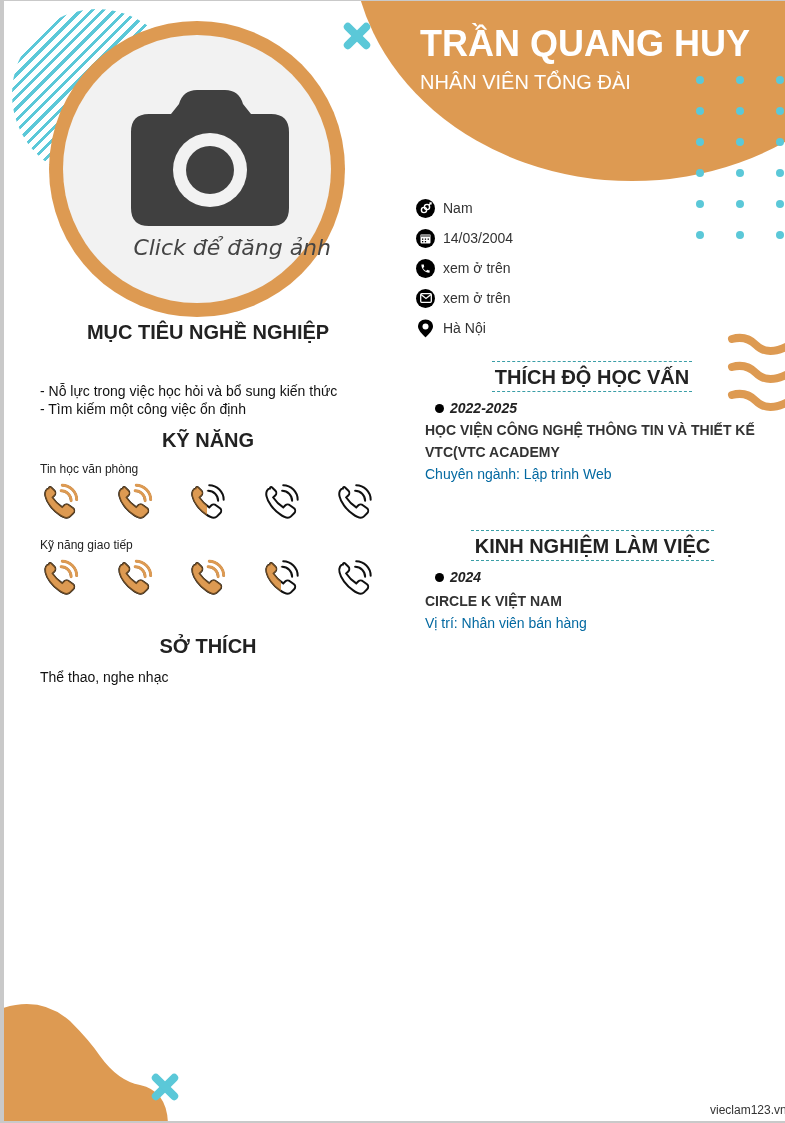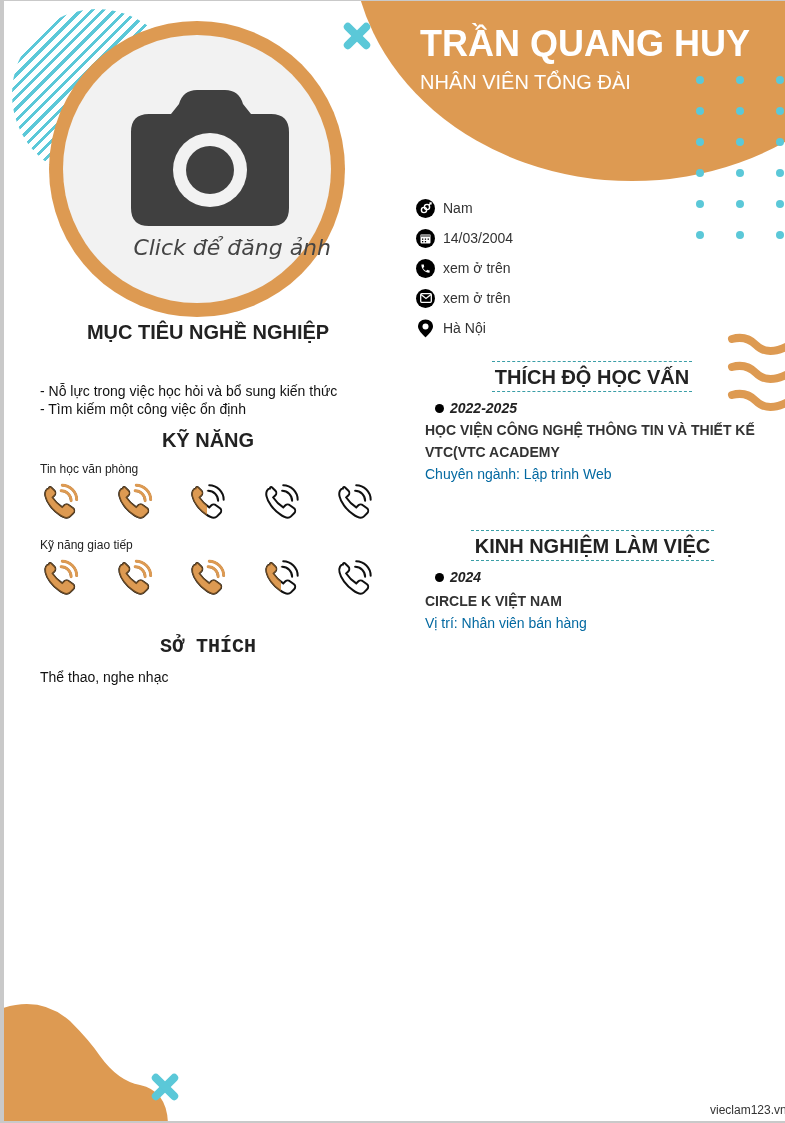--- a/index.html
+++ b/index.html
@@ -345,21 +345,21 @@
             <path d="M19 7 C24 7 28 11 28 16 M20 2 C27 2 33 8 33 15"></path>
           </g>
           <g clip-path="url(#c1_4)">
             <path d="M8 5 C6 5 4 8 5 12 C6 17 11 24 17 28 C21 31 25 32 27 30 L30 27 C31 26 31 24 30 23 L26 20 C25 19 23 19 22 20 L20 22 C17 20 13 16 11 13 L13 11 C14 10 14 8 13 7 L10 4 C9 3 8 4 8 5 Z" fill="#dd9a52" stroke="#6b4a24" stroke-width="1.2"></path>
             <path d="M19 7 C24 7 28 11 28 16 M20 2 C27 2 33 8 33 15" fill="none" stroke="#dd9a52" stroke-width="2.6" stroke-linecap="round"></path>
           </g>
         </svg>
       </div>
     </div>
 
-  <div class="section-title" style="left:24px; top:634px; width:360px;font-family:Liberation Mono, monospace;">SỞ THÍCH</div>
+  <div class="section-title" style="left:24px; top:634px; width:360px;">SỞ THÍCH</div>
   <div class="left-text" style="top:668px;">Thể thao, nghe nhạc</div>
 
   <div class="right-title-wrap" style="left:488px; top:360px; width:200px;">
     <div class="right-title">THÍCH ĐỘ HỌC VẤN</div>
   </div>
   <div class="bullet" style="top:403px;"></div>
   <div class="entry-date" style="top:399px;text-align:right;">2022-2025</div>
   <div class="entry-org" style="top:418px;">HỌC VIỆN CÔNG NGHỆ THÔNG TIN VÀ THIẾT KẾ VTC(VTC ACADEMY</div>
   <div class="entry-desc" style="top:465px;">Chuyên ngành: Lập trình Web</div>
 

